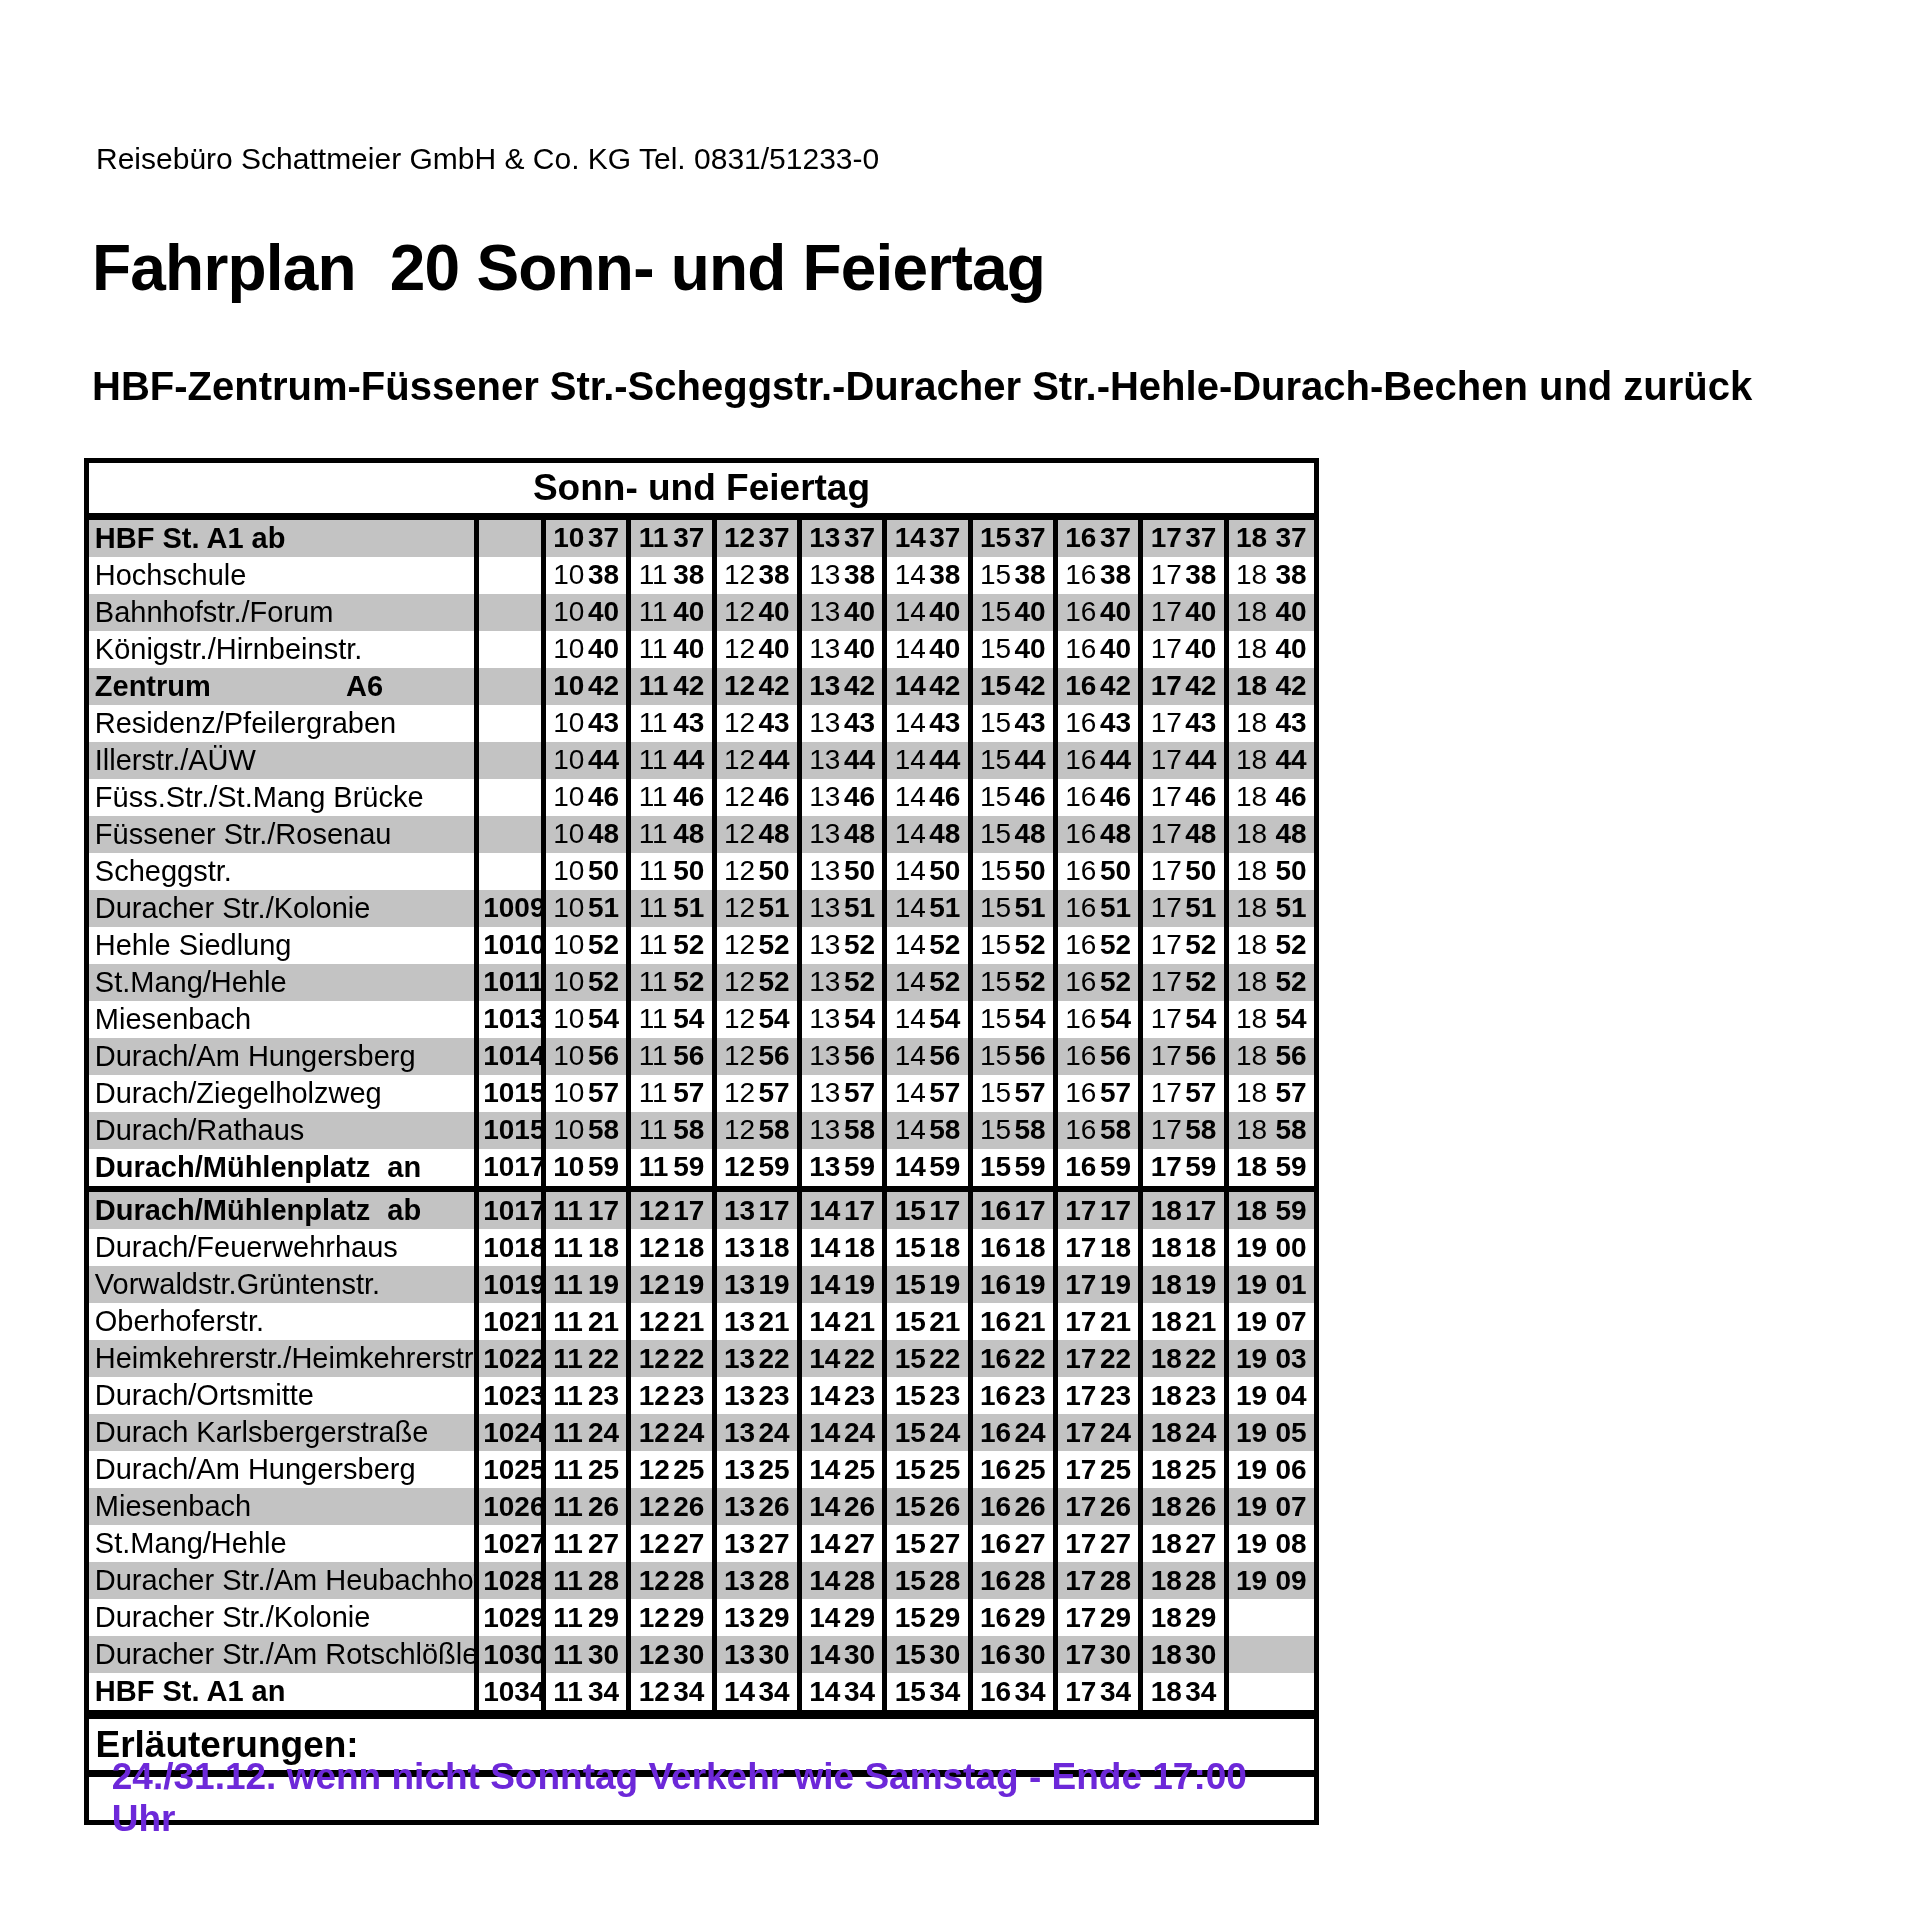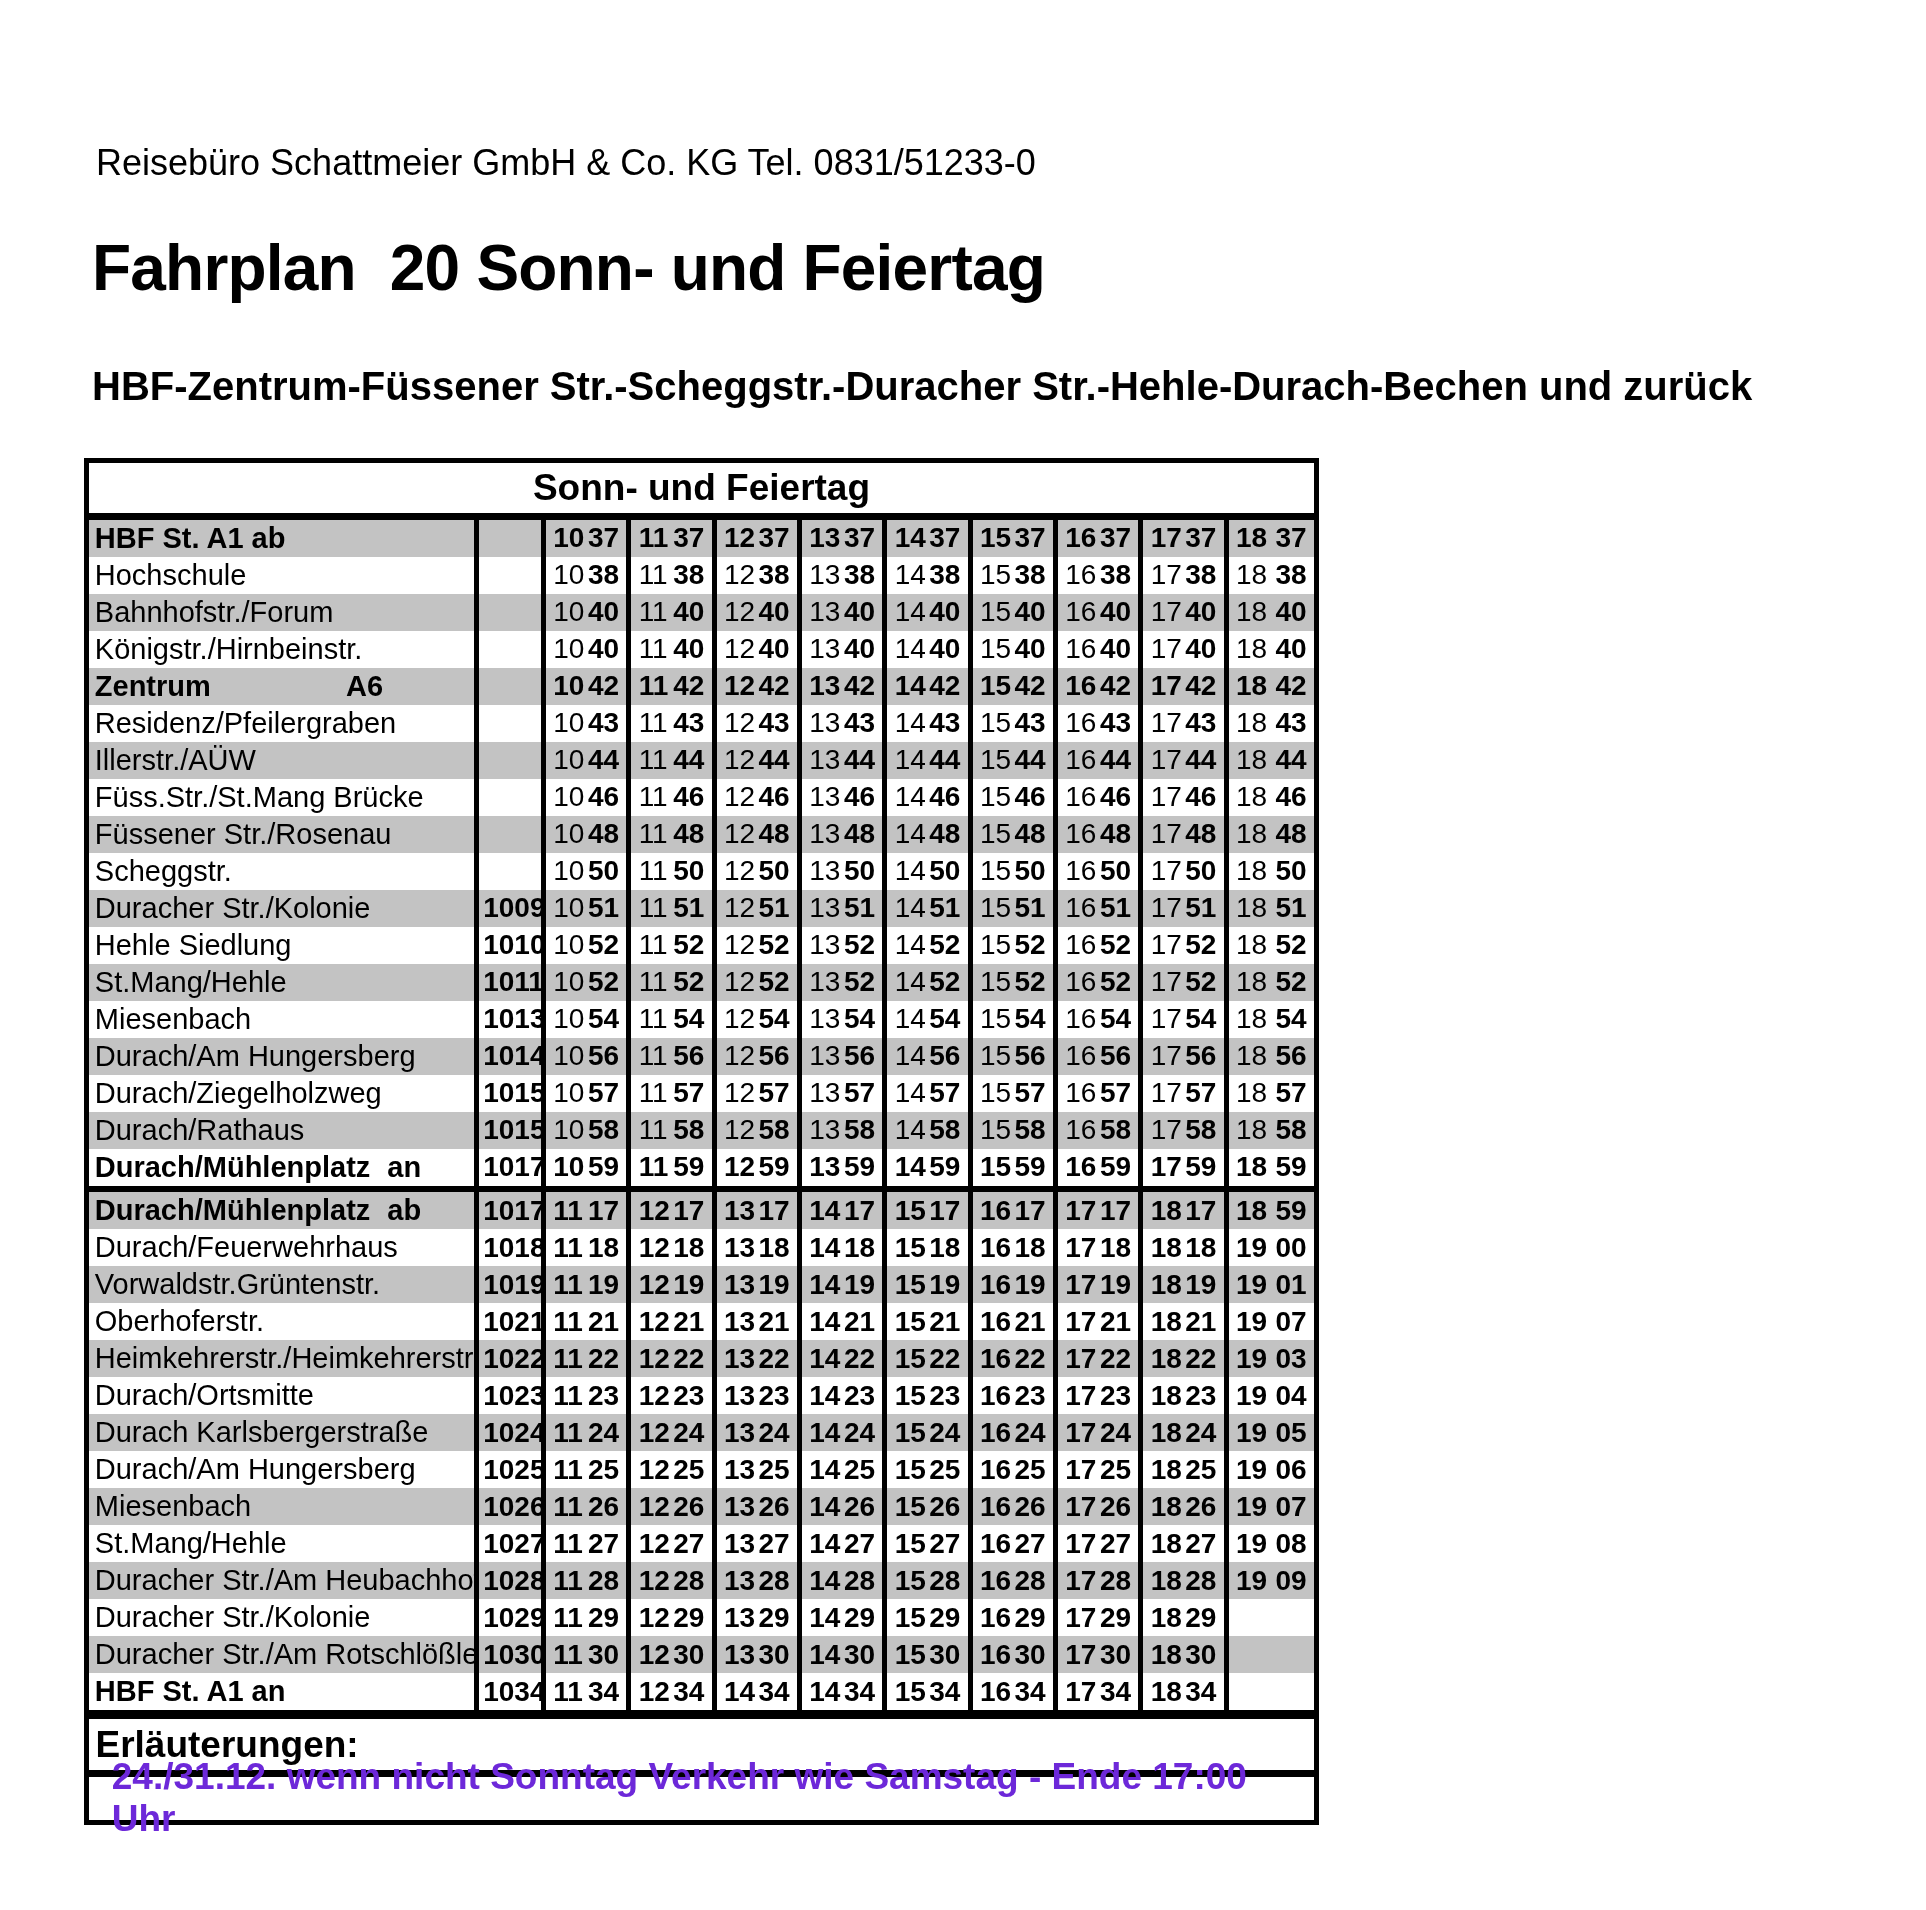--- a/index.html
+++ b/index.html
@@ -4,21 +4,21 @@
 <style>
   * { box-sizing: border-box; margin: 0; padding: 0; }
   html, body { width: 2702px; height: 1911px; }
   body {
     background: #ffffff;
     font-family: "Liberation Sans", sans-serif;
     color: #000;
     position: relative;
     overflow: hidden;
   }
-  .company   { position:absolute; left:96px; top:142px; font-size:36px; white-space:pre; }
+  .company   { position:absolute; left:96px; top:142px; font-size:30px; white-space:pre; }
   .title     { position:absolute; left:92px; top:231px; font-size:64px; font-weight:bold; white-space:pre; letter-spacing:-0.8px; }
   .subtitle  { position:absolute; left:92px; top:364px; font-size:40px; font-weight:bold; white-space:pre; }
 
   .tt { position:absolute; left:84px; top:458px; width:1235px; background:#fff; border:5.4px solid #000; }
   .dayhdr { height:50px; display:flex; align-items:center; justify-content:center;
             font-size:37px; font-weight:bold; }
   .hbar  { height:6.5px; background:#000; }
   .hbar.thick { height:9.2px; }
 
   .trow { display:grid; grid-template-columns:390px 67px repeat(9, 1fr); height:37px; }

